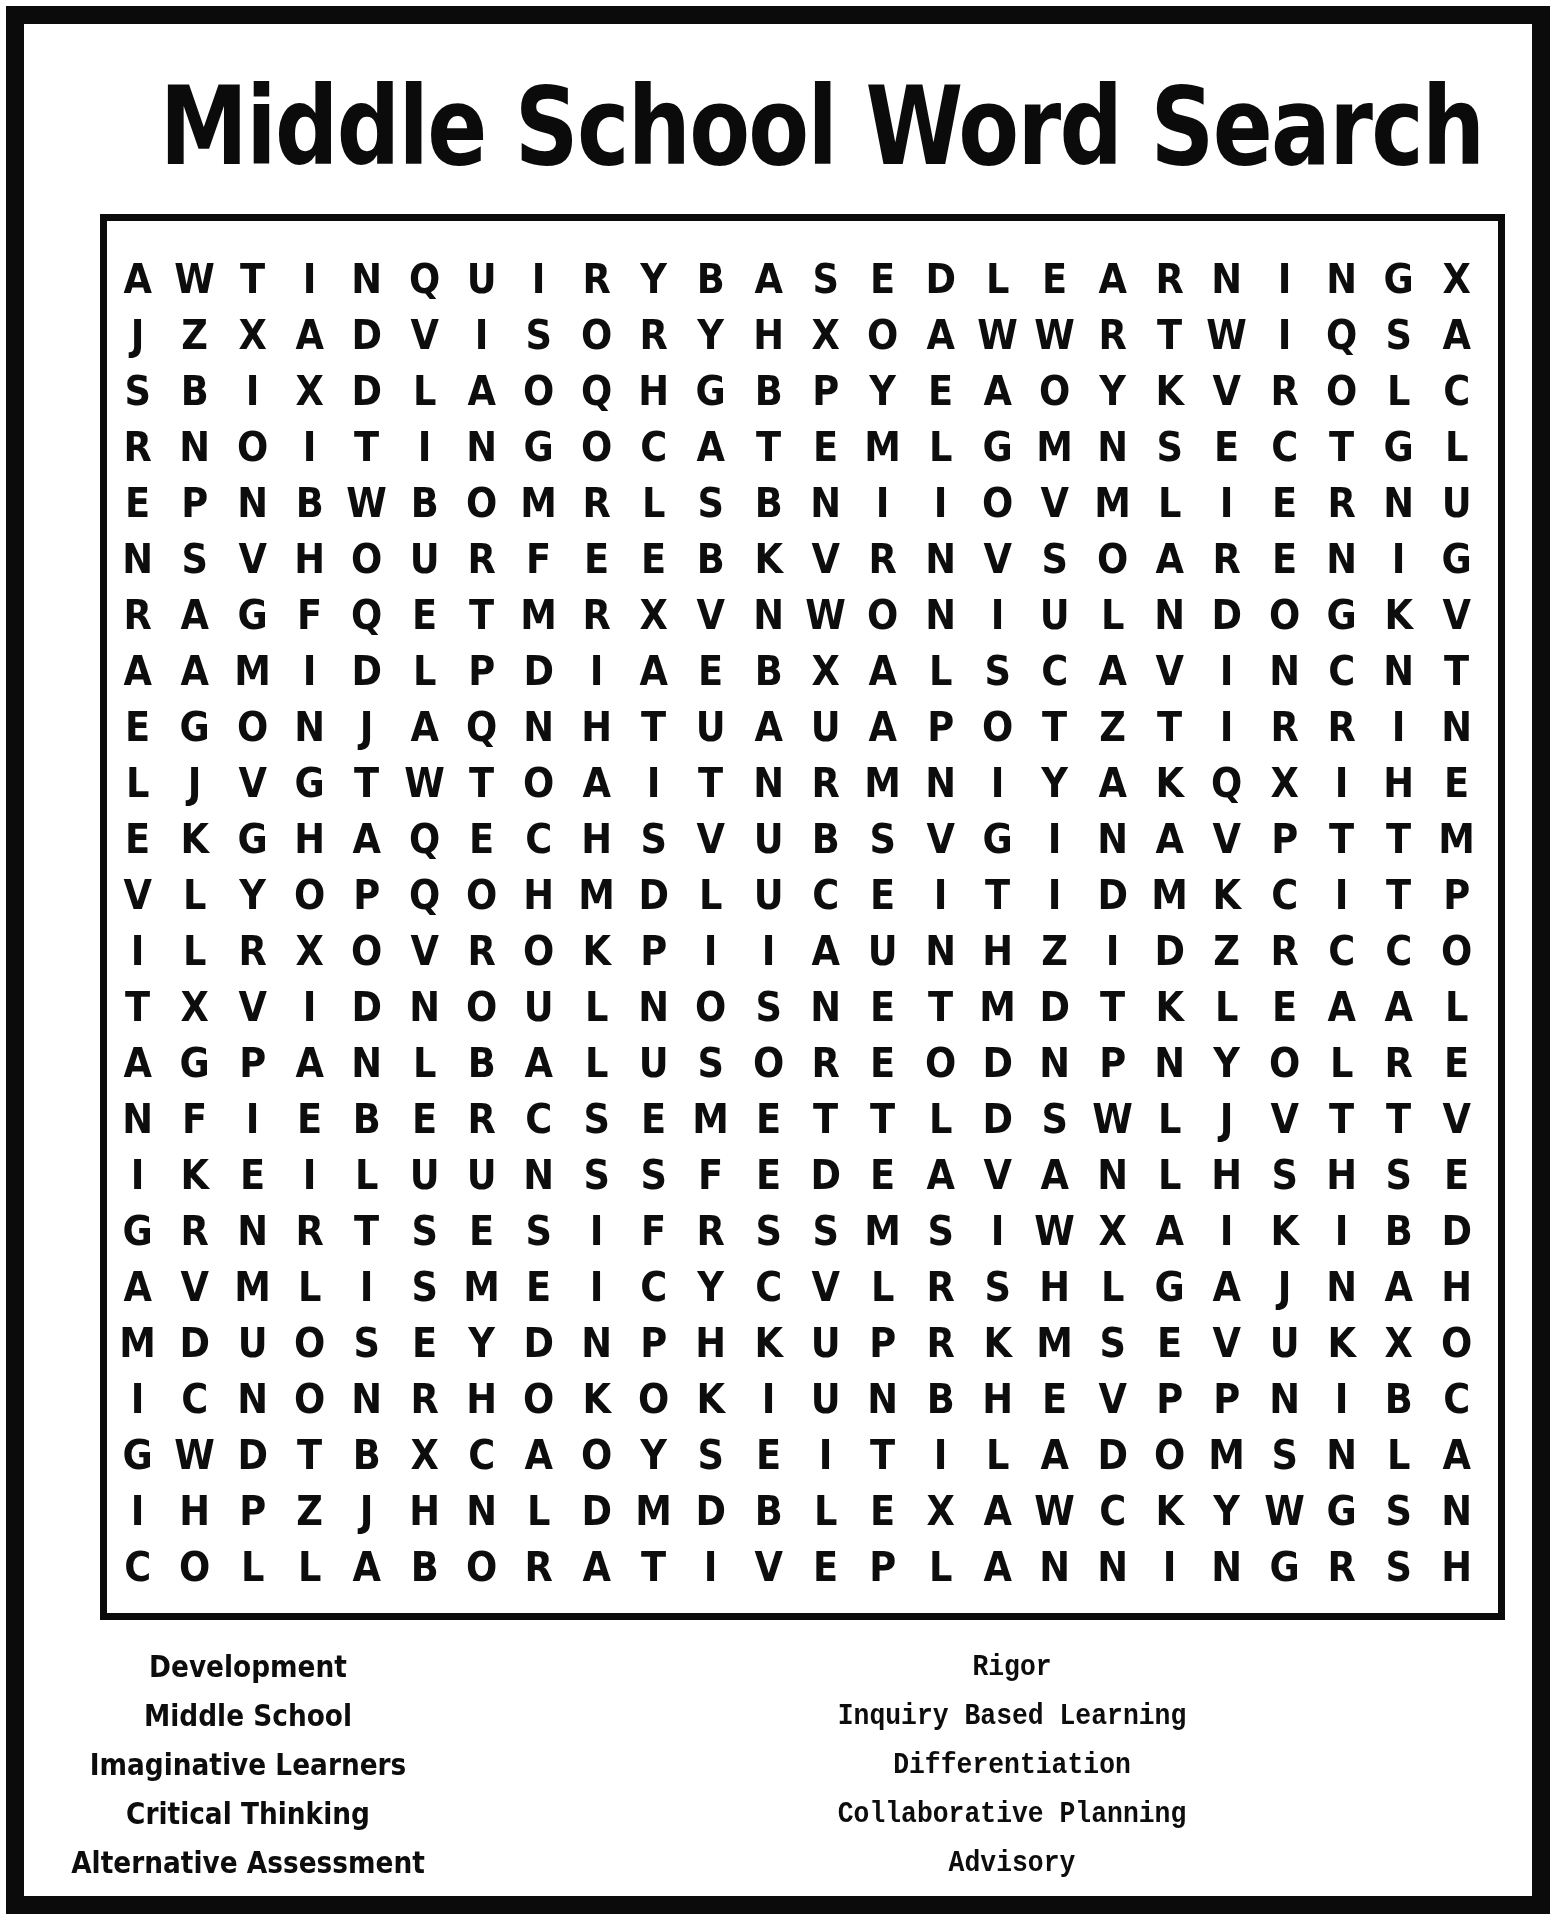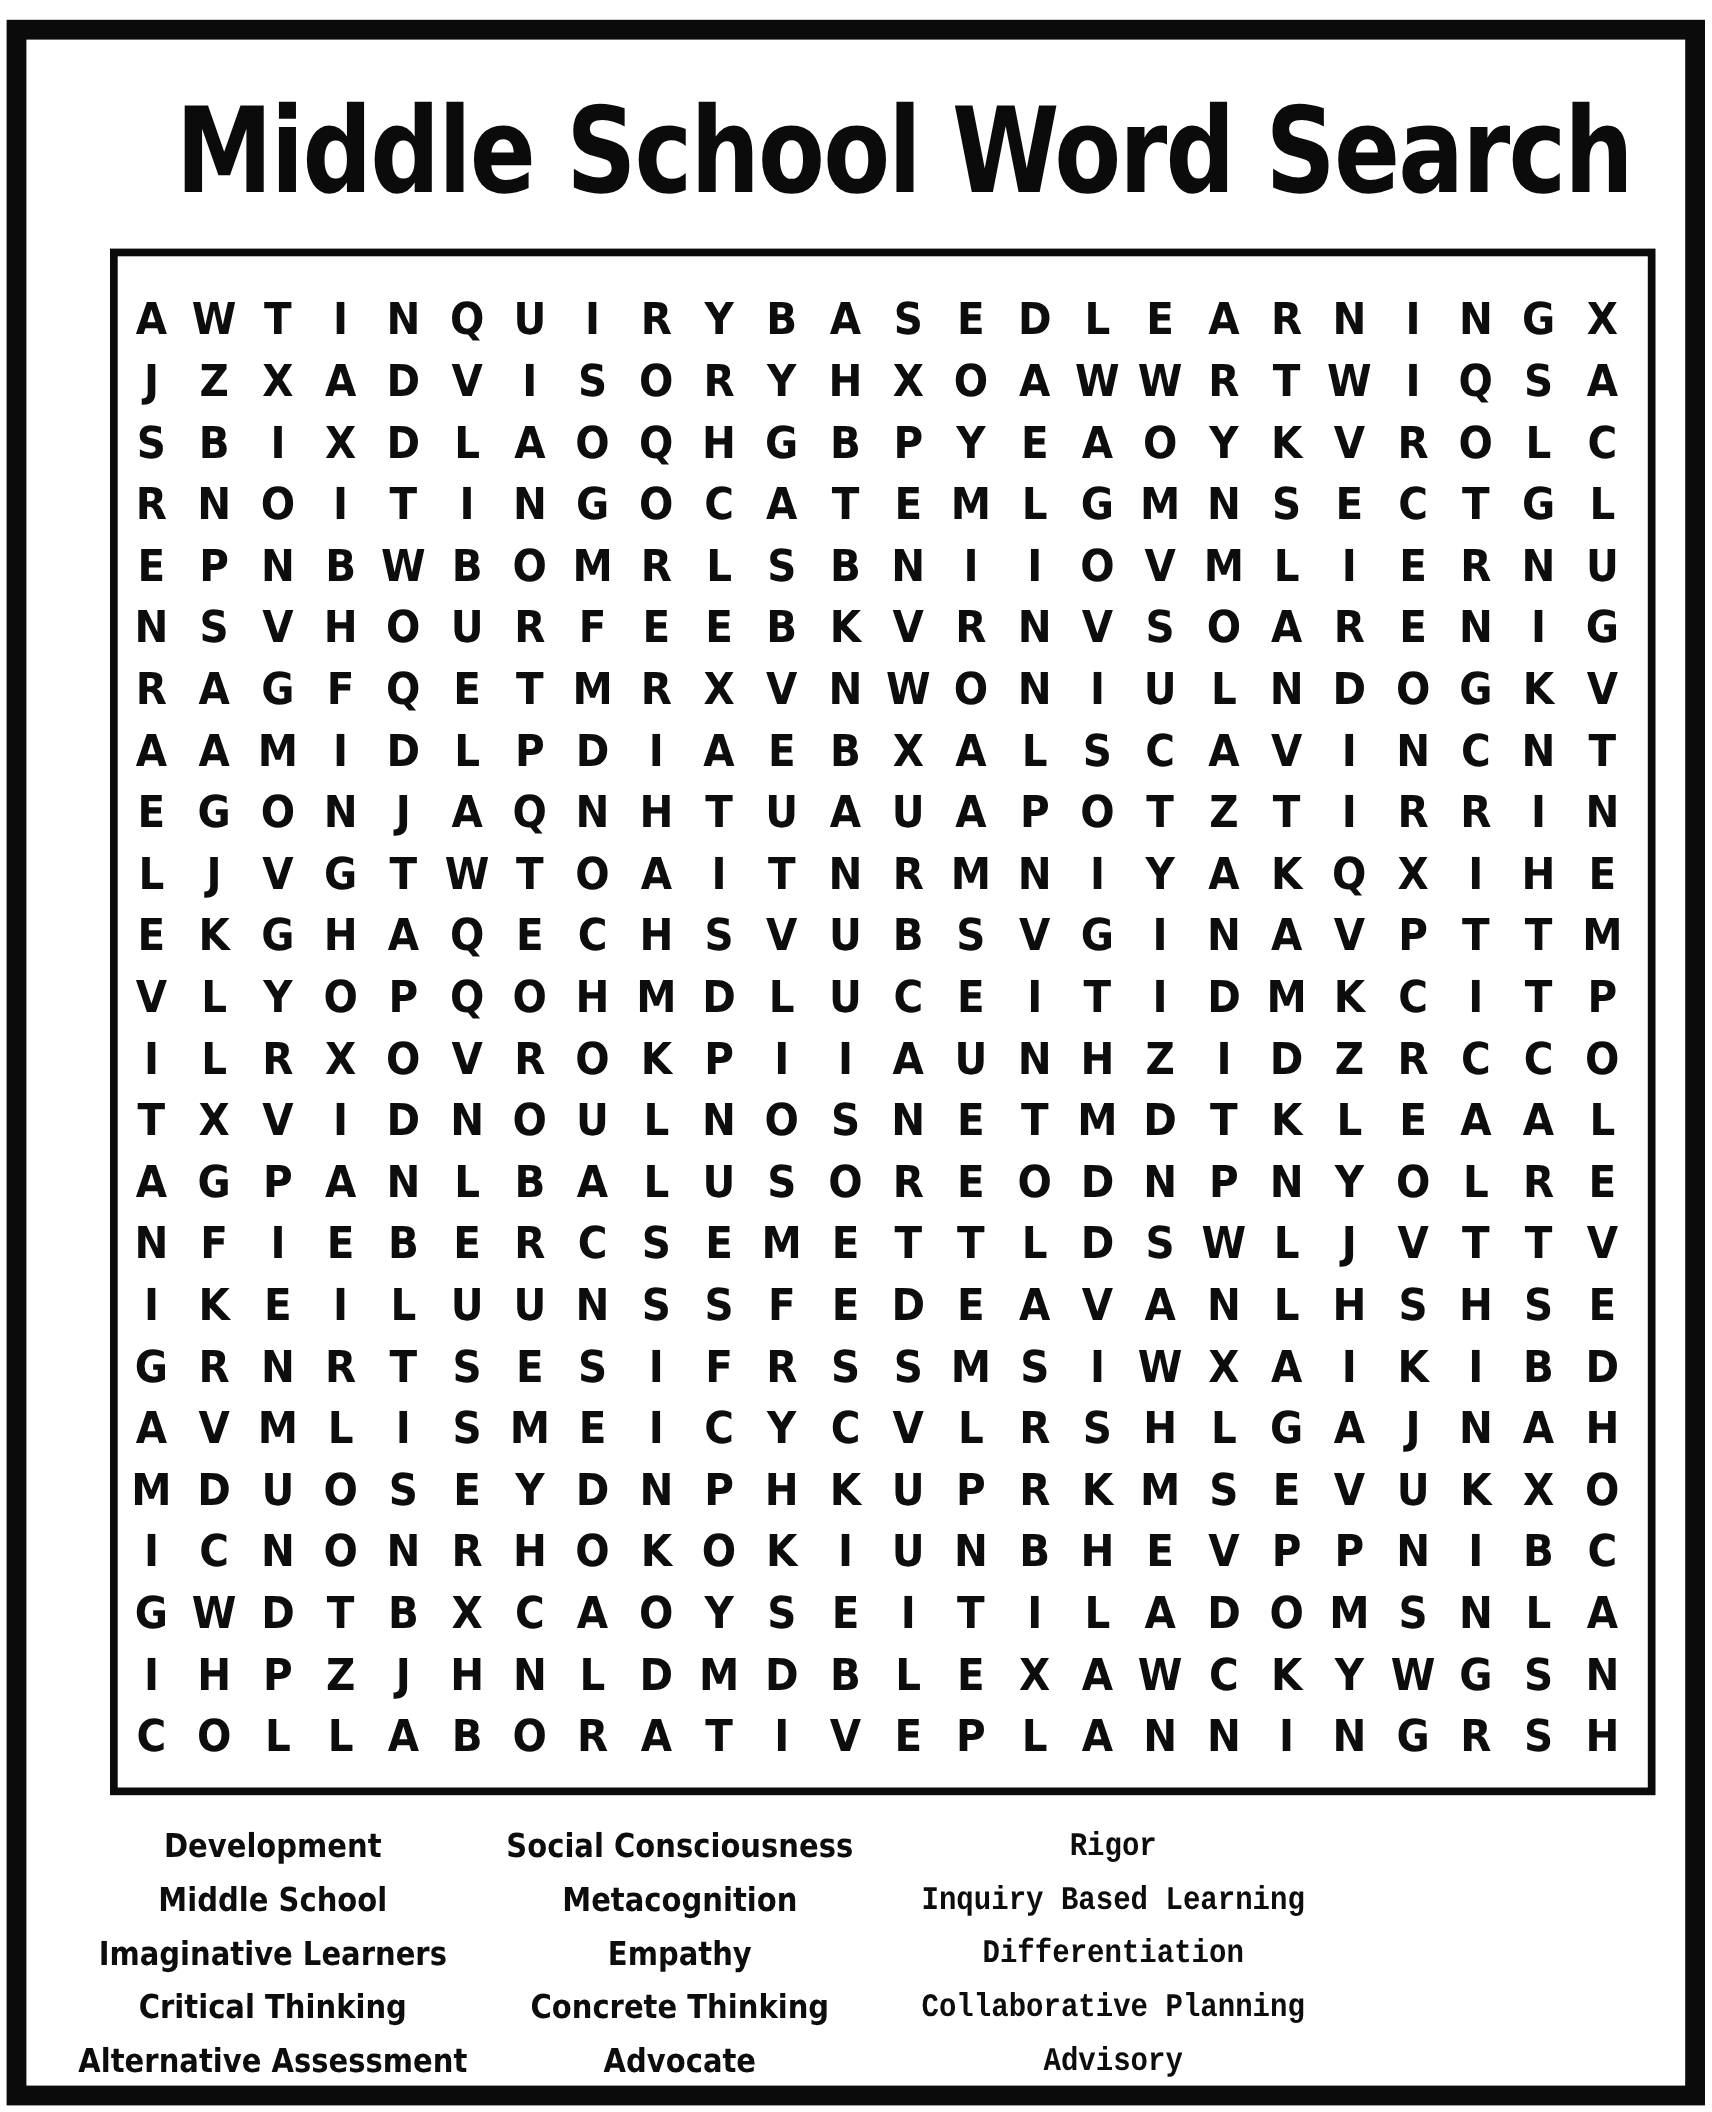--- a/index.html
+++ b/index.html
@@ -7,21 +7,20 @@
     position:relative;
     width:1556px;height:1920px;
     background:#ffffff;
     font-family:"DejaVu Sans","Liberation Sans",sans-serif;
     overflow:hidden;
   }
   .frame{
     position:absolute;left:6px;top:6px;right:6px;bottom:6px;
     border:18px solid #0b0b0b;
     background:#ffffff;
-    margin-top:12px;
   }
   .title{
     position:absolute;
     left:0;right:0;top:40px;
     margin:0;
     text-align:center;
     font-size:108px;
     font-weight:bold;
     color:#0b0b0b;
     white-space:nowrap;
@@ -647,27 +646,20 @@
         <span class="cell">S</span>
         <span class="cell">H</span>
       </div>
     <div class="words">
         <div class="wcol" style="left: 224px;">
           <div class="word">Development</div>
           <div class="word">Middle School</div>
           <div class="word">Imaginative Learners</div>
           <div class="word">Critical Thinking</div>
           <div class="word">Alternative Assessment</div>
-        </div>
-        <div class="wcol" style="left: 594px;">
-          <div class="word">Social Consciousness</div>
-          <div class="word">Metacognition</div>
-          <div class="word">Empathy</div>
-          <div class="word">Concrete Thinking</div>
-          <div class="word">Advocate</div>
         </div>
         <div class="wcol" style="left: 988px; font-family: Liberation Mono, monospace;">
           <div class="word">Rigor</div>
           <div class="word">Inquiry Based Learning</div>
           <div class="word">Differentiation</div>
           <div class="word">Collaborative Planning</div>
           <div class="word">Advisory</div>
         </div>
       </div>
   </div>

